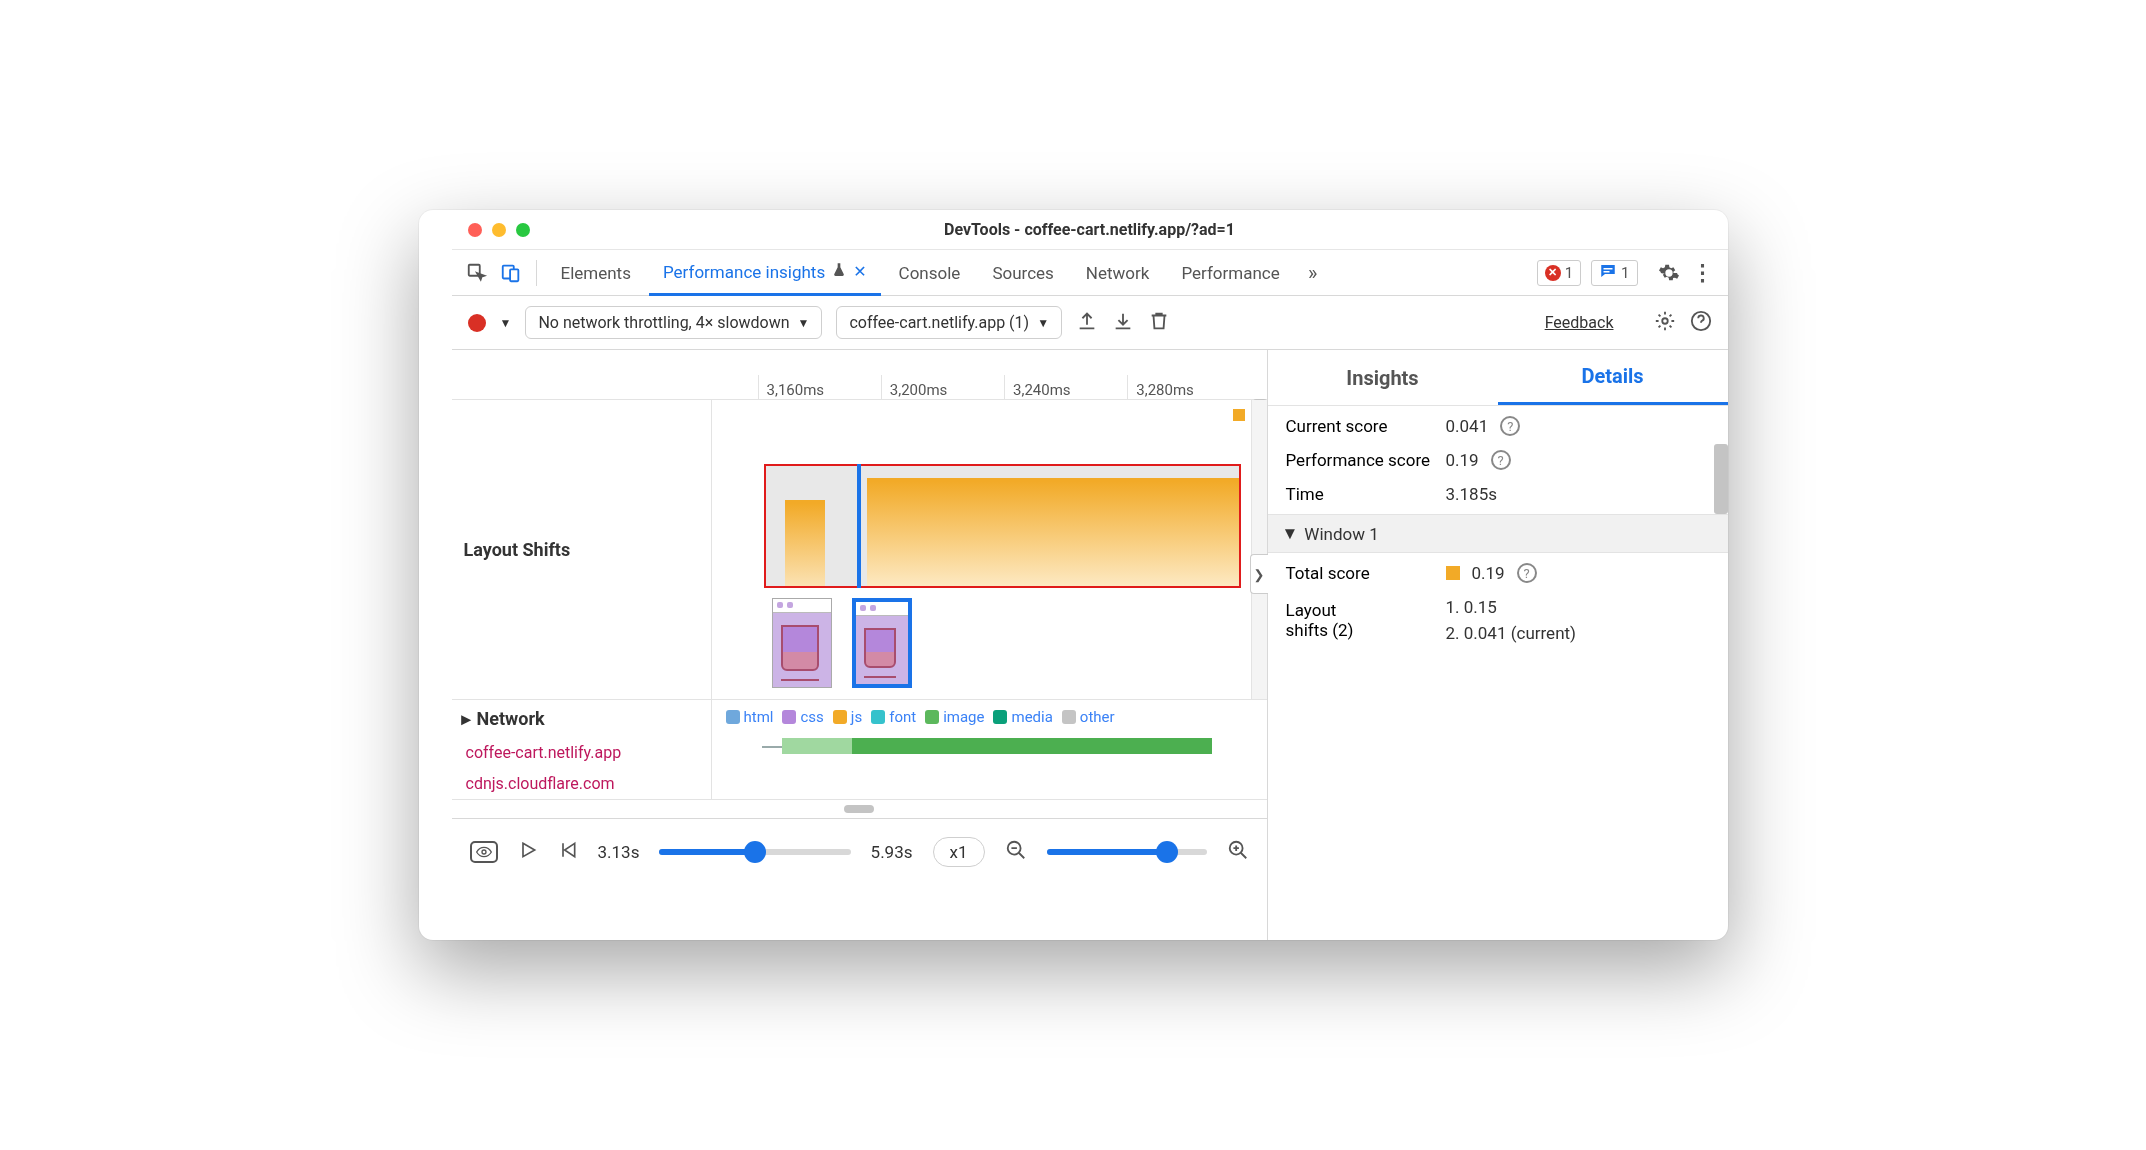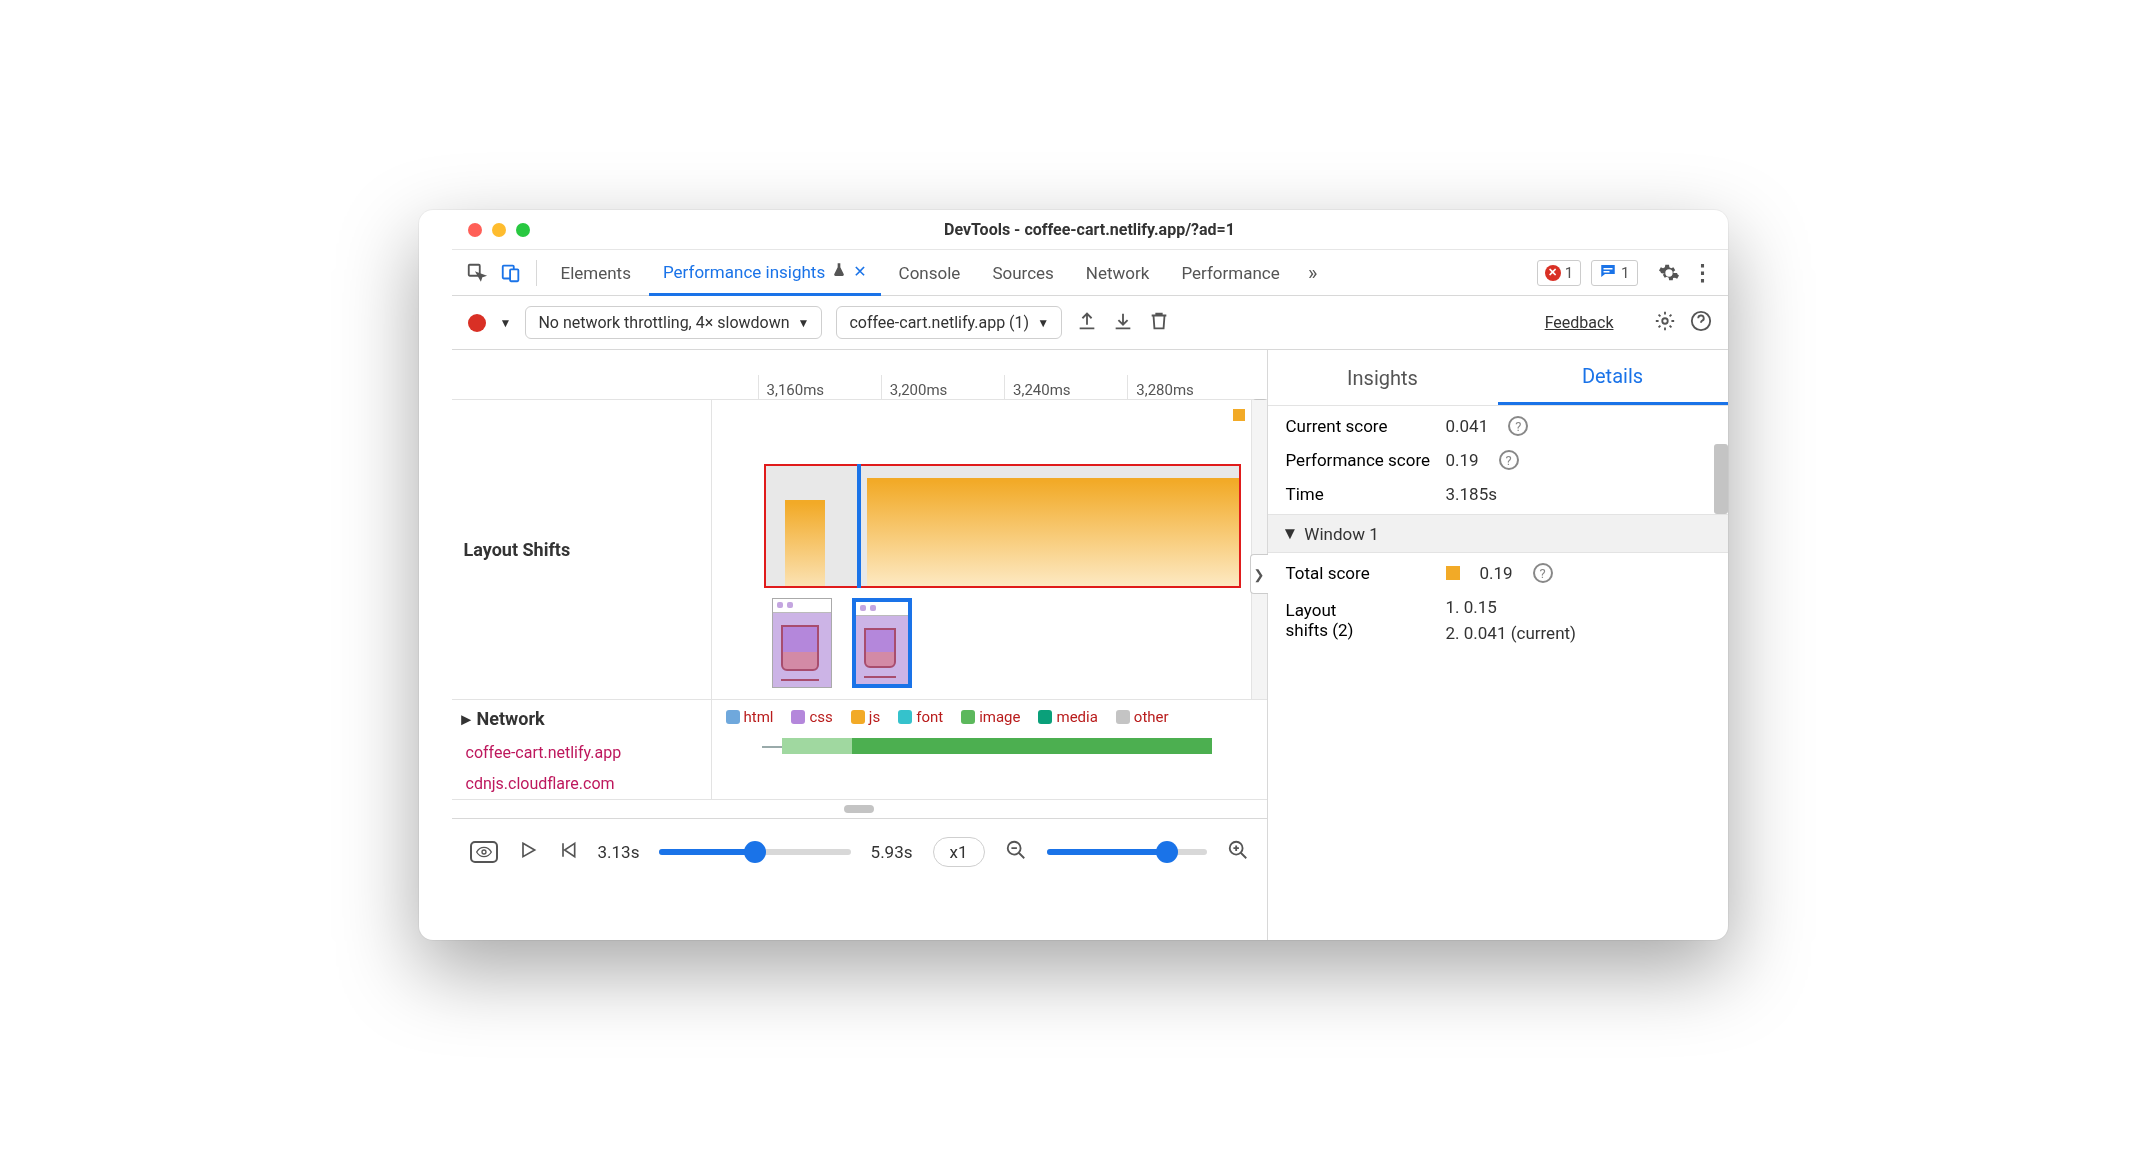--- a/index.html
+++ b/index.html
@@ -183,21 +183,21 @@
 .net-left {
   width: 260px; flex-shrink: 0;
   border-right: 1px solid #e3e3e3;
 }
 .net-header {
   display: flex; align-items: center; gap: 6px;
   padding: 8px 10px; font-weight: 700; font-size: 18px;
 }
 .net-host { padding: 6px 14px; font-size: 16px; color: #be185d; }
 .net-right { flex: 1; }
-.legend { display: flex; gap: 18px; padding: 8px 14px; font-size: 15px; color: #b91c1c; align-items: center; }
+.legend { display: flex; gap: 9px; padding: 8px 14px; font-size: 15px; color: #3b82f6; align-items: center; }
 .legend .sw { width: 14px; height: 14px; border-radius: 3px; display: inline-block; margin-right: 4px; vertical-align: -2px; }
 .sw.html{background:#6fa8dc;} .sw.css{background:#b487db;} .sw.js{background:#f2aa27;}
 .sw.font{background:#35c2cc;} .sw.image{background:#5cb85c;} .sw.media{background:#0aa07a;} .sw.other{background:#c4c4c4;}
 .net-bars { padding: 6px 14px; height: 40px; position: relative; }
 .net-bar {
   position: absolute; height: 16px; top: 4px;
 }
 
 .playbar {
   height: 66px;
@@ -220,25 +220,25 @@
 .zoom-pill { border: 1px solid #cfcfcf; border-radius: 16px; padding: 4px 16px; }
 
 .rightpane {
   width: 460px;
   display: flex;
   flex-direction: column;
   position: relative;
 }
 .right-scroll { position: absolute; right: 0; top: 94px; width: 14px; height: 70px; background: #c4c4c4; border-radius: 3px; }
 .rp-tabs { display: flex; height: 56px; border-bottom: 1px solid #e3e3e3; }
-.rp-tab { flex:1; display:flex; align-items:center; justify-content:center; font-size: 20px; color: #555; }
+.rp-tab { flex:1; display:flex; align-items:center; justify-content:center; font-size: 20px; color: #555; font-weight: bold; }
 .rp-tab.active { color: #1a73e8; border-bottom: 3px solid #1a73e8; }
 .rp-grid { padding: 10px 18px; display: grid; grid-template-columns: 150px 1fr; row-gap: 14px; column-gap: 10px; font-size: 17px; align-items: center; }
 .rp-grid .lbl { color: #000000; }
-.rp-grid .val { color: #333; display: flex; align-items: center; gap: 20px; }
+.rp-grid .val { color: #333; display: flex; align-items: center; gap: 12px; }
 .help { width: 20px; height: 20px; border: 2px solid #888; border-radius: 50%; display:inline-flex; align-items:center; justify-content:center; font-size: 13px; color:#888; }
 .section-hdr {
   background: #f1f1f1; border-top: 1px solid #e3e3e3; border-bottom: 1px solid #e3e3e3;
   padding: 8px 14px; font-size: 17px; display:flex; align-items:center; gap:6px;
 }
 .expand-tab {
   position:absolute; left: -18px; top: 204px;
   width: 18px; height: 40px;
   background:#fff; border:1px solid #ccc; border-right:none;
   border-radius: 4px 0 0 4px;

